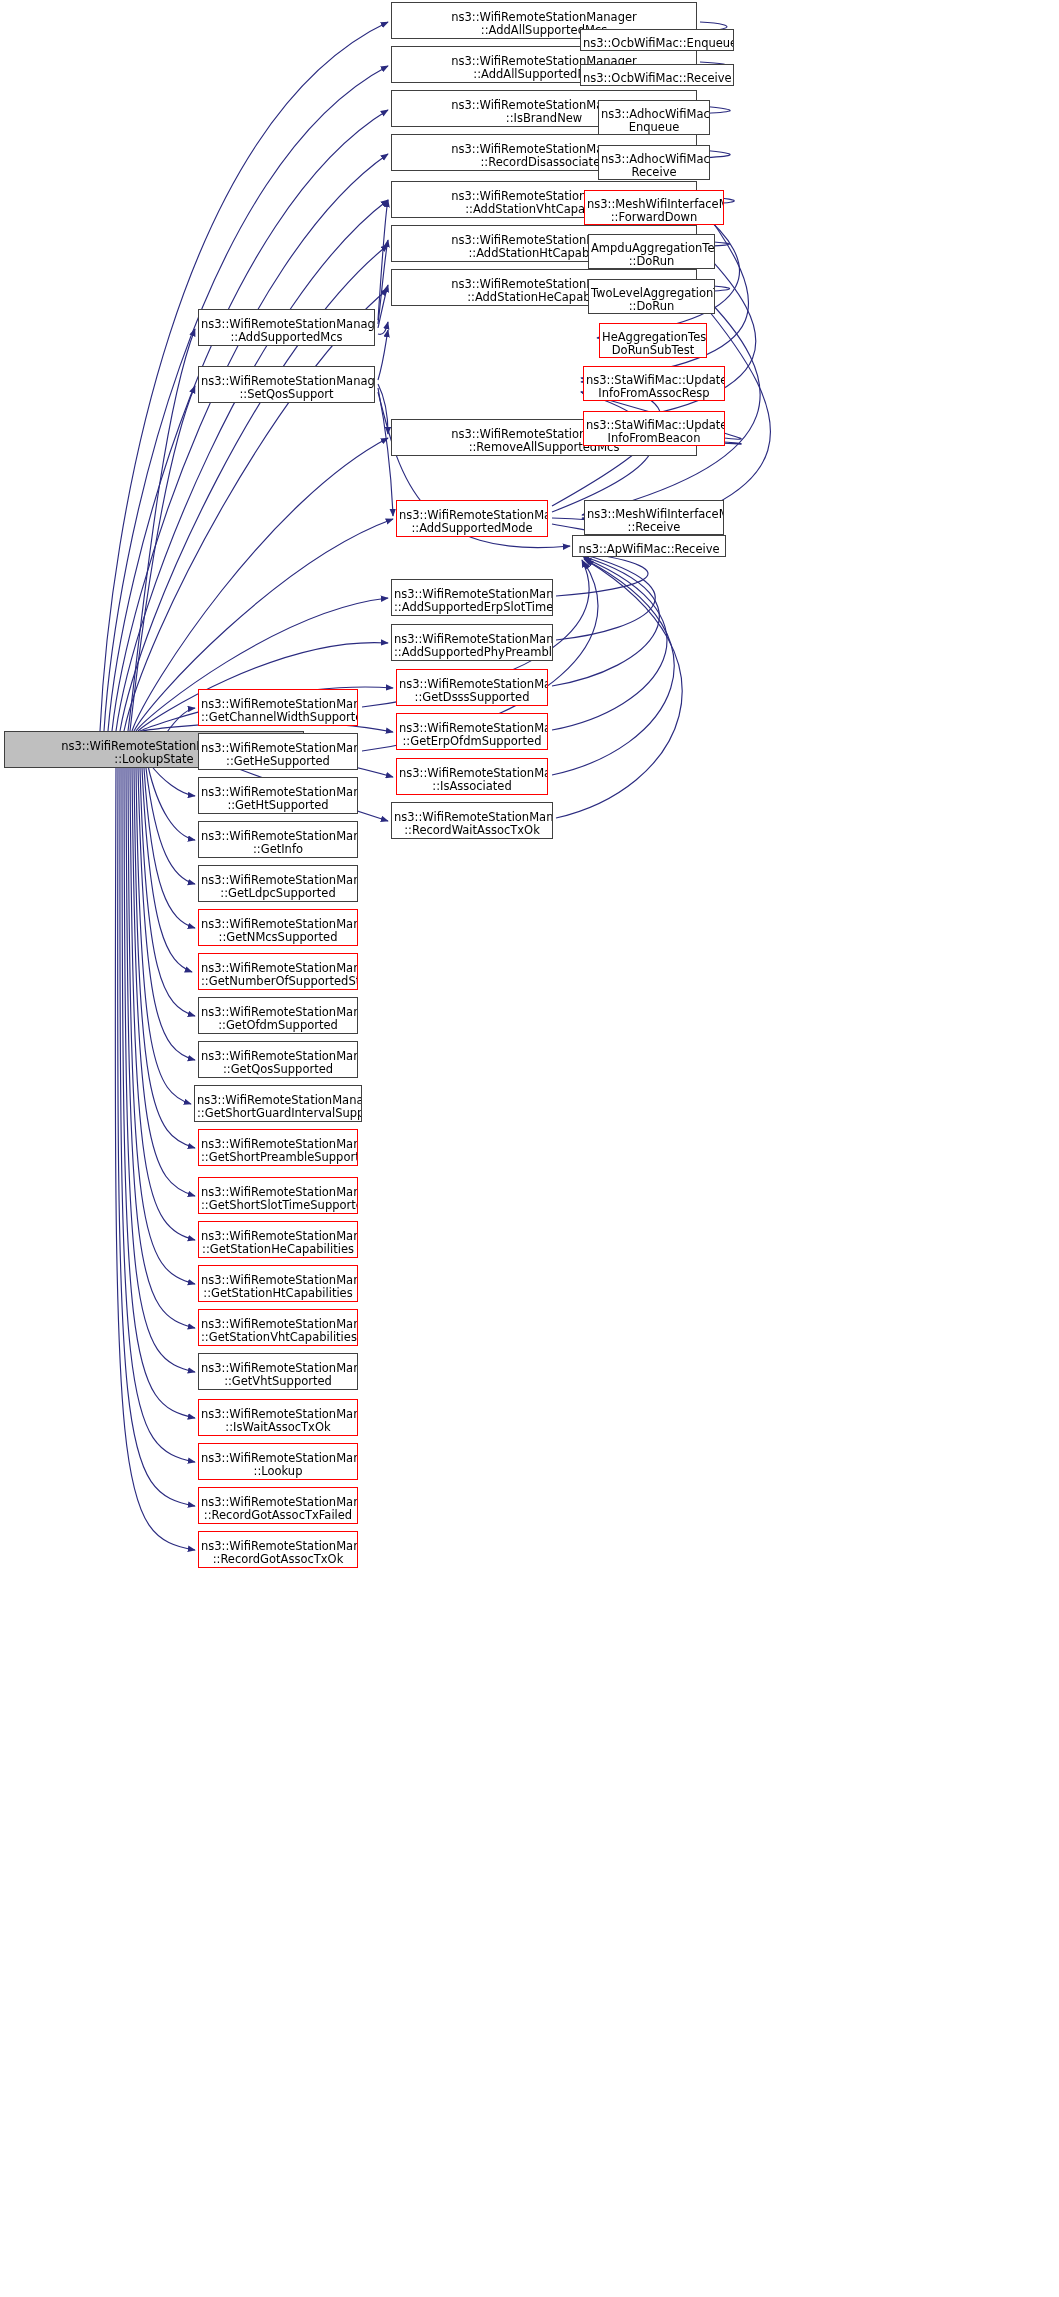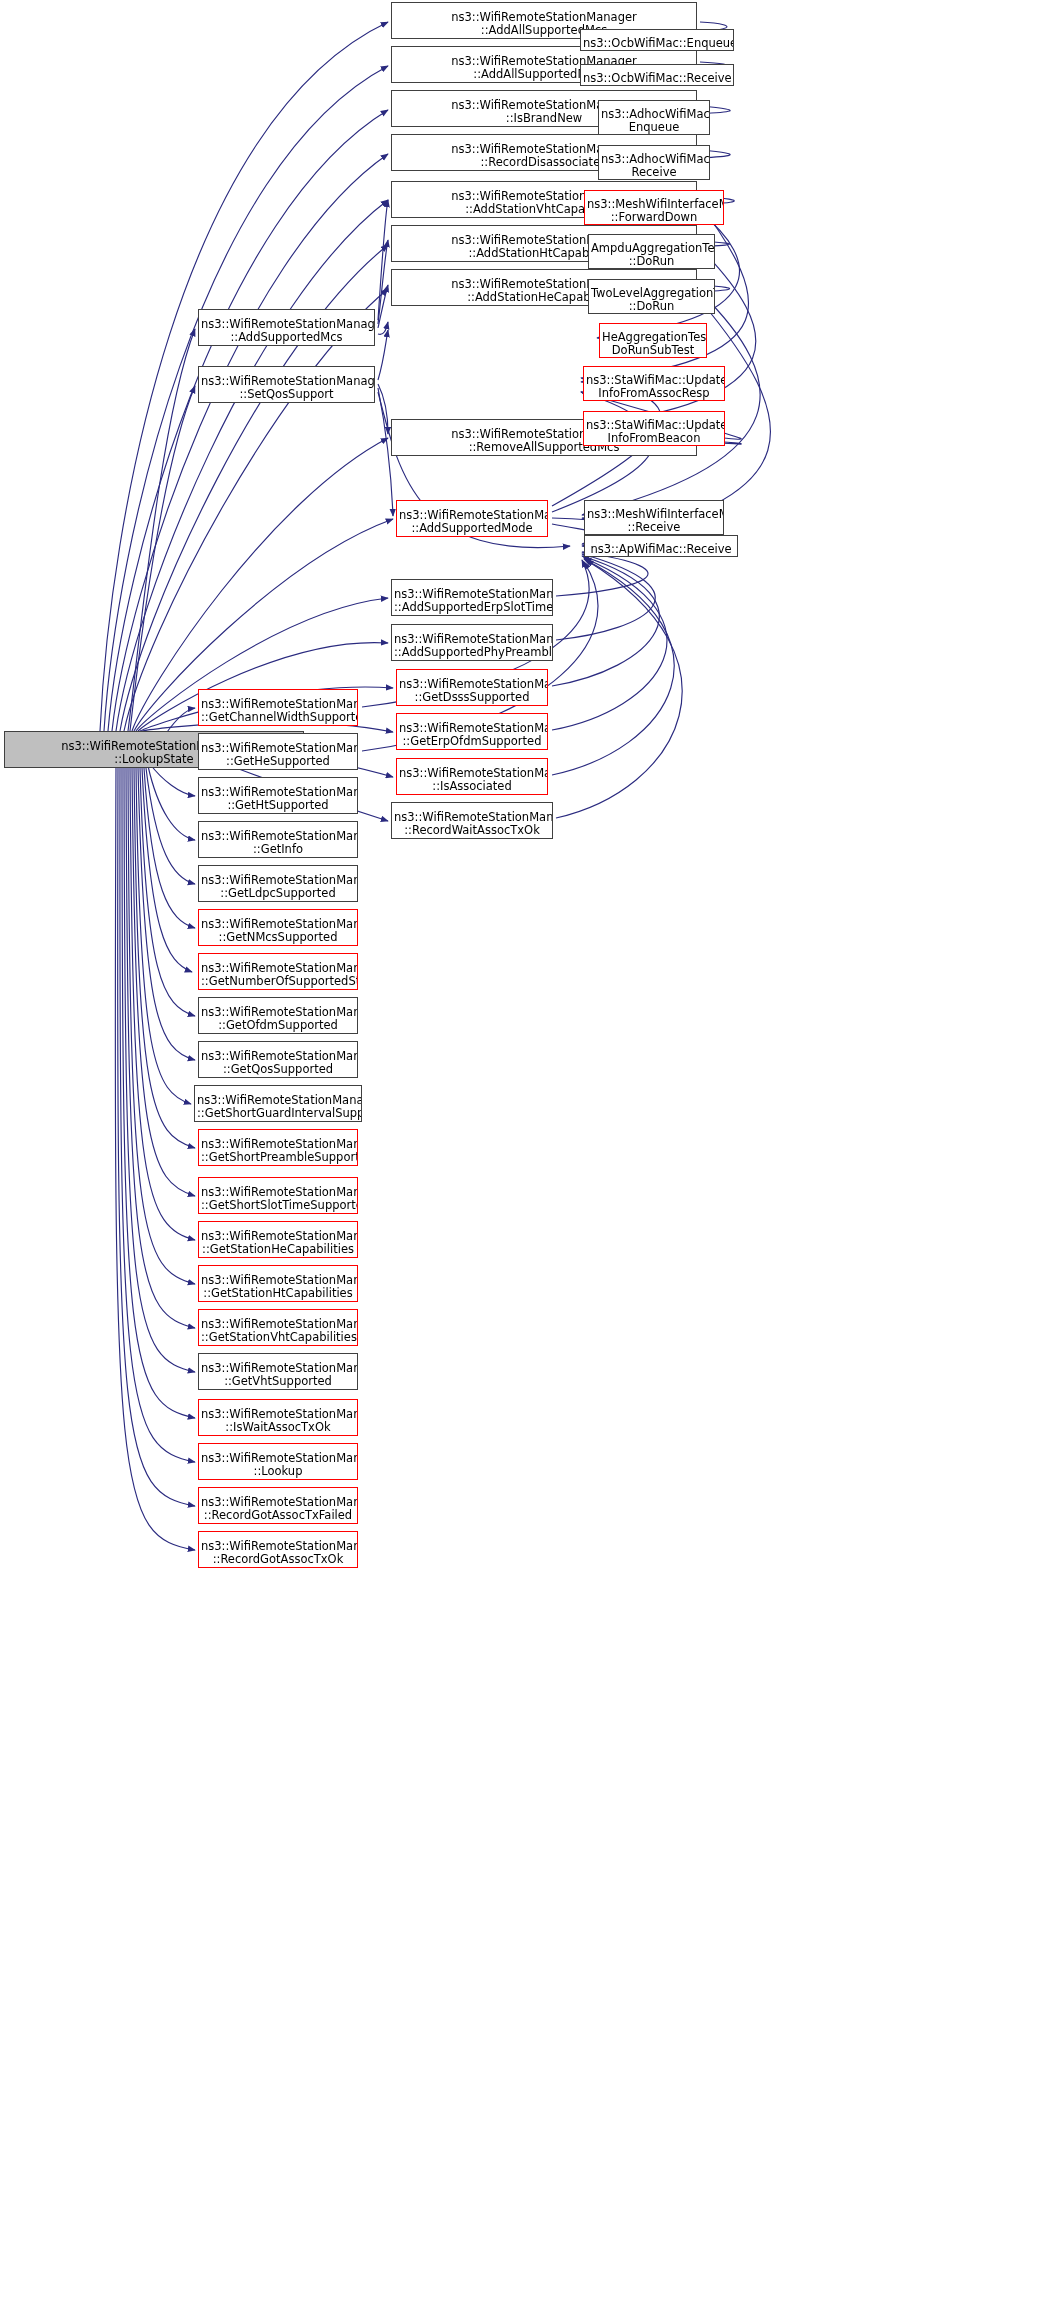--- a/index.html
+++ b/index.html
@@ -214,21 +214,21 @@
 InfoFromAssocResp</span>
     </div>
     <div class="node red" style="left: 583px; top: 411px; width: 142px; height: 35px;">
       <span>ns3::StaWifiMac::UpdateAp
 InfoFromBeacon</span>
     </div>
     <div class="node grey" style="left: 584px; top: 500px; width: 140px; height: 35px;">
       <span>ns3::MeshWifiInterfaceMac
 ::Receive</span>
     </div>
-    <div class="node grey" style="left: 584px; top: 535px; width: 154px; height: 22px;">
+    <div class="node grey" style="left: 572px; top: 535px; width: 154px; height: 22px;">
       <span>ns3::ApWifiMac::Receive</span>
     </div>
     <div class="node red" style="left: 198px; top: 689px; width: 160px; height: 37px;">
       <span>ns3::WifiRemoteStationManager
 ::GetChannelWidthSupported</span>
     </div>
     <div class="node grey" style="left: 198px; top: 733px; width: 160px; height: 37px;">
       <span>ns3::WifiRemoteStationManager
 ::GetHeSupported</span>
     </div>

